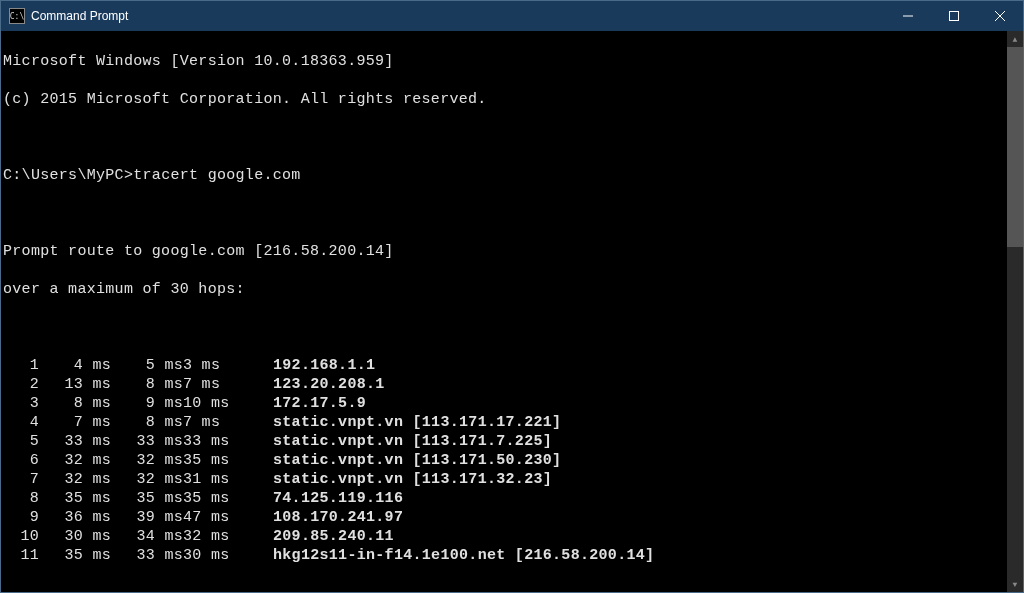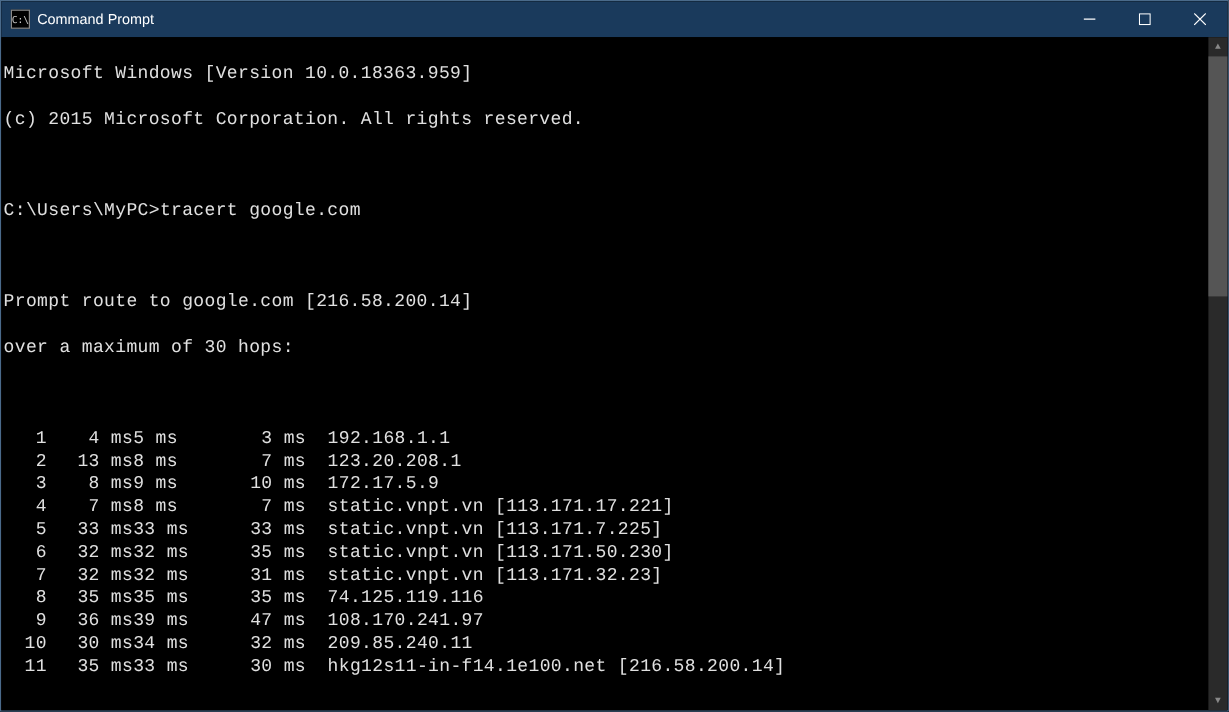--- a/index.html
+++ b/index.html
@@ -100,23 +100,23 @@
       color: #888;
       font-size: 8px;
     }
     .scrollbar-arrow.up { top: 0; }
     .scrollbar-arrow.down { bottom: 0; }
     .hop-row {
       display: flex;
     }
     .col-hop { width: 36px; text-align: right; }
     .col-t1 { width: 72px; text-align: right; font-family: Liberation Mono, monospace; }
-    .col-t2 { width: 72px; text-align: left; }
-    .col-t3 { width: 72px; text-align: right; }
-    .col-host { padding-left: 18px; }
+    .col-t2 { width: 72px; text-align: right; }
+    .col-t3 { width: 72px; text-align: left; }
+    .col-host { padding-left: 18px; font-weight: bold; }
   </style>
 </head>
 <body>
 
 <div class="titlebar">
   <div class="titlebar-icon">
       <span>C:\</span>
     </div>
   <div class="titlebar-title">Command Prompt</div>
   <div class="titlebar-controls">

